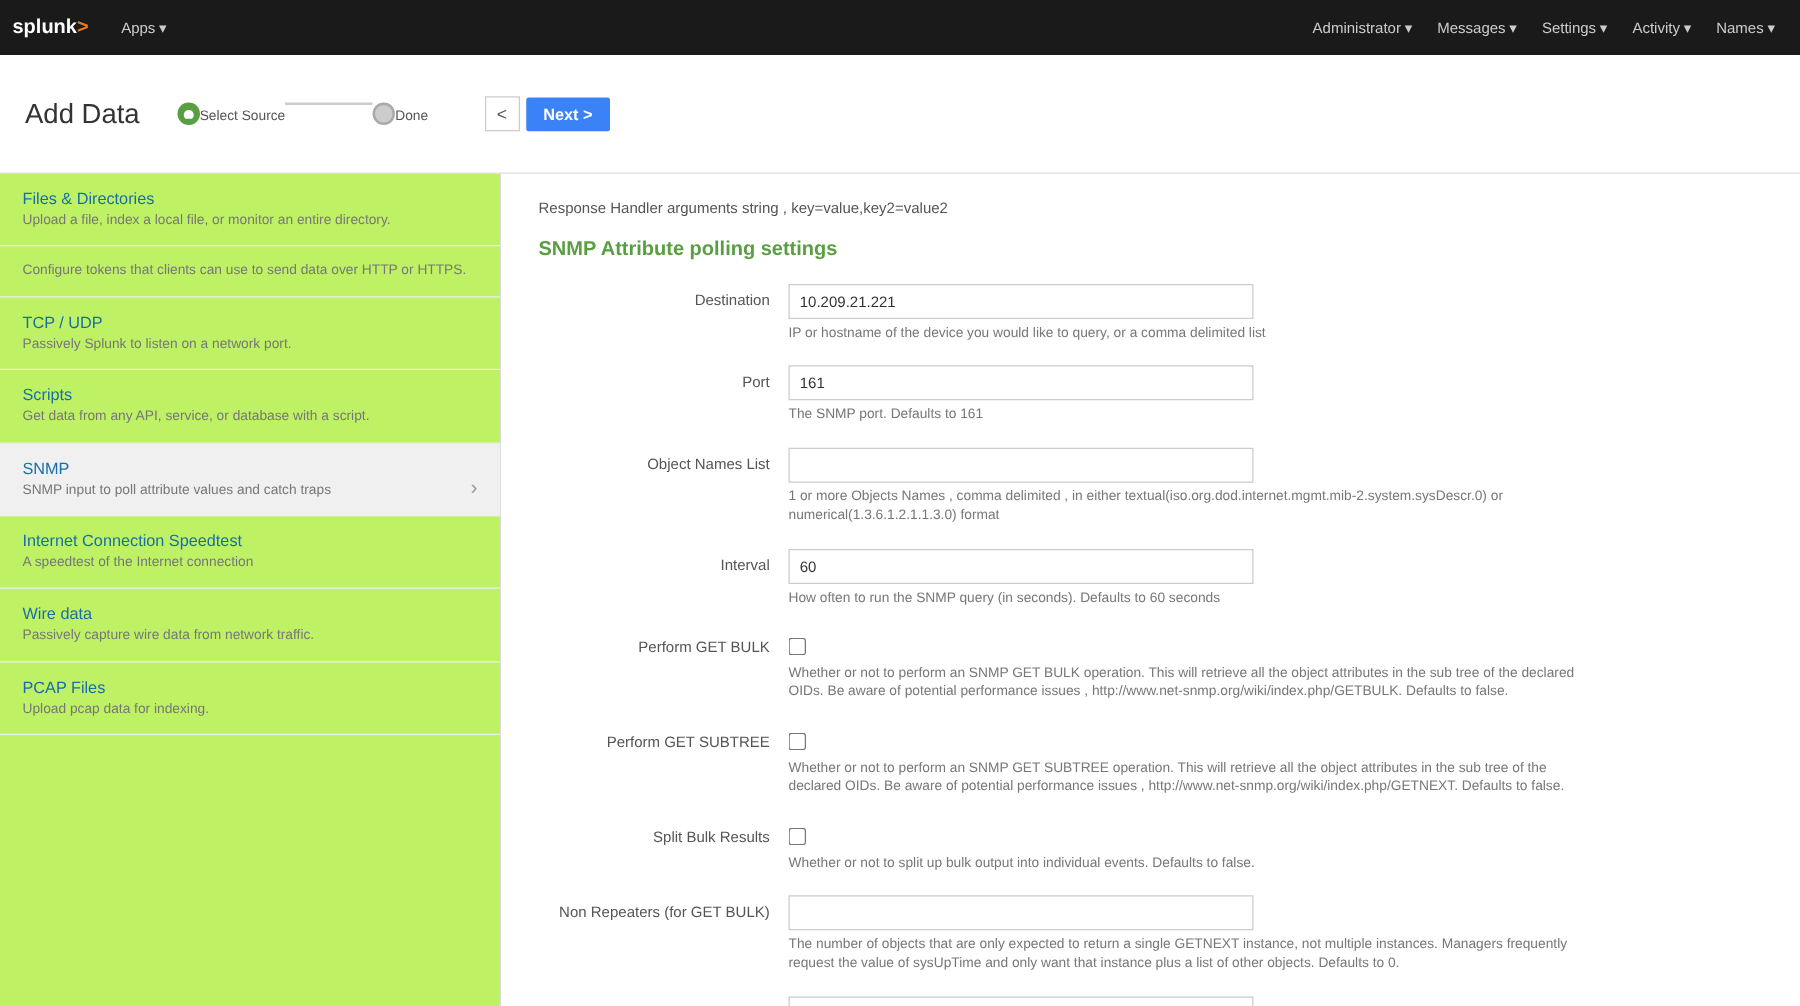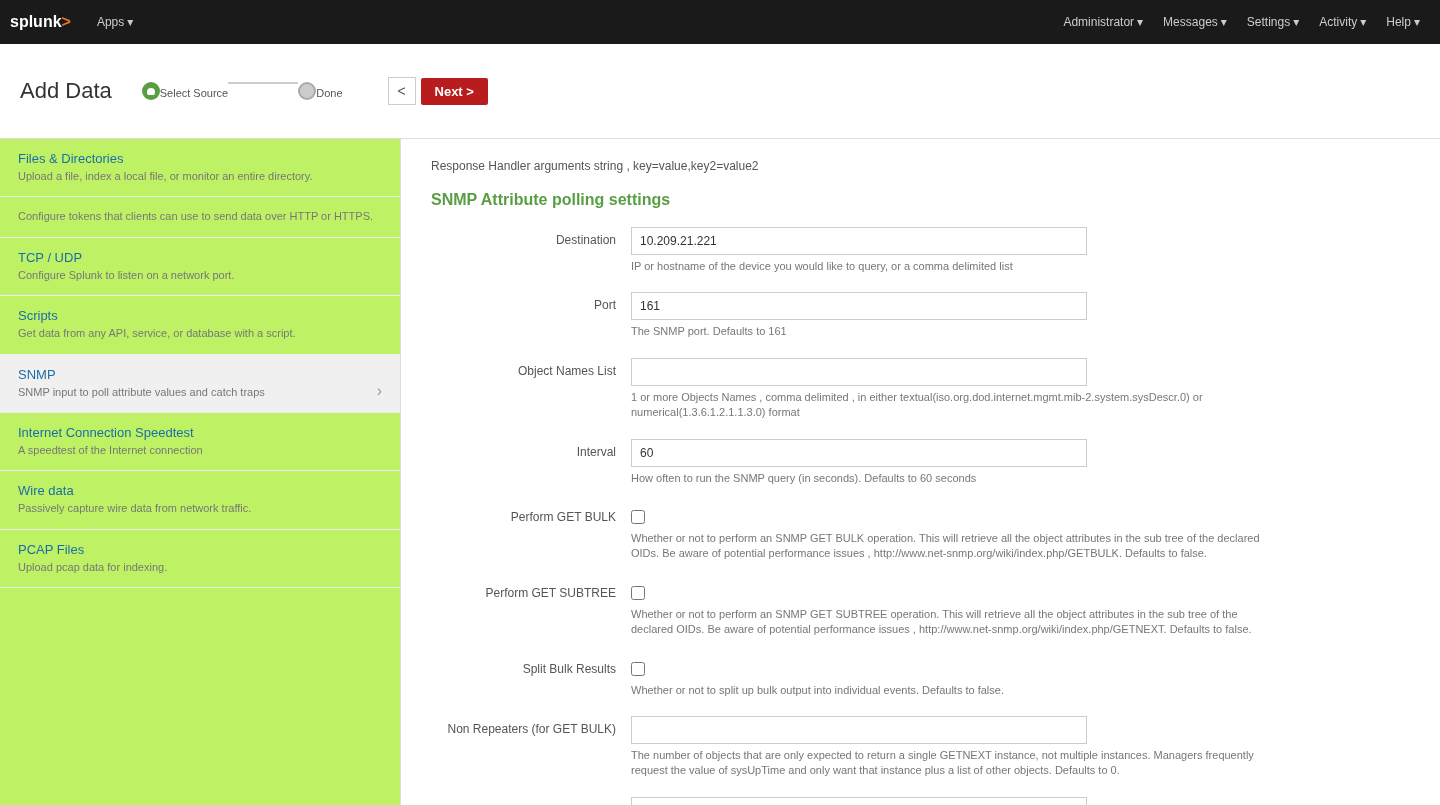--- a/index.html
+++ b/index.html
@@ -96,21 +96,21 @@
       width: 28px;
       height: 28px;
       cursor: pointer;
       display: flex;
       align-items: center;
       justify-content: center;
       font-size: 14px;
       color: #555;
     }
     .nav-next {
-      background: #b91c1c;
+      background: #3b82f6;
       border: none;
       color: #fff;
       padding: 6px 14px;
       cursor: pointer;
       font-size: 13px;
       font-weight: bold;
       border-radius: 2px;
     }
 
     
@@ -179,21 +179,21 @@
       padding-right: 15px;
       padding-top: 6px;
       font-size: 12px;
       color: #555;
       flex-shrink: 0;
     }
     .form-field {
       flex: 1;
     }
     .form-input {
-      width: 456px;
+      width: 372px;
       height: 28px;
       border: 1px solid #ccc;
       padding: 4px 8px;
       font-size: 12px;
       color: #333;
     }
     .form-hint {
       font-size: 11px;
       color: #777;
       margin-top: 4px;
@@ -215,21 +215,21 @@
 <nav class="topnav">
   <div class="topnav-left">
     <div class="splunk-logo">splunk<span>&gt;</span></div>
     <div class="topnav-item chevron">Apps</div>
   </div>
   <div class="topnav-right">
     <div class="topnav-item chevron">Administrator</div>
     <div class="topnav-item chevron">Messages</div>
     <div class="topnav-item chevron">Settings</div>
     <div class="topnav-item chevron">Activity</div>
-    <div class="topnav-item chevron">Help</div>
+    <div class="topnav-item chevron">Names</div>
   </div>
 </nav>
 
 <header class="page-header">
   <h1 class="page-title">Add Data</h1>
   <div class="wizard-steps">
     <div class="wizard-step">
       <div class="step-circle active">
         <svg width="10" height="8" viewBox="0 0 10 8">
             <circle cx="5" cy="5" r="4" fill="#fff"></circle>
@@ -254,21 +254,21 @@
   <aside class="sidebar">
   <div class="sidebar-item">
         <div class="sidebar-item-title">Files &amp; Directories</div>
         <div class="sidebar-item-desc">Upload a file, index a local file, or monitor an entire directory.</div>
       </div>
       <div class="sidebar-item">
         <div class="sidebar-item-desc">Configure tokens that clients can use to send data over HTTP or HTTPS.</div>
       </div>
       <div class="sidebar-item">
         <div class="sidebar-item-title">TCP / UDP</div>
-        <div class="sidebar-item-desc">Configure Splunk to listen on a network port.</div>
+        <div class="sidebar-item-desc">Passively Splunk to listen on a network port.</div>
       </div>
       <div class="sidebar-item">
         <div class="sidebar-item-title">Scripts</div>
         <div class="sidebar-item-desc">Get data from any API, service, or database with a script.</div>
       </div>
       <div class="sidebar-item active">
         <div class="sidebar-item-title">SNMP</div>
         <div class="sidebar-item-desc">SNMP input to poll attribute values and catch traps</div>
         <span class="sidebar-item-arrow">›</span>
       </div>

